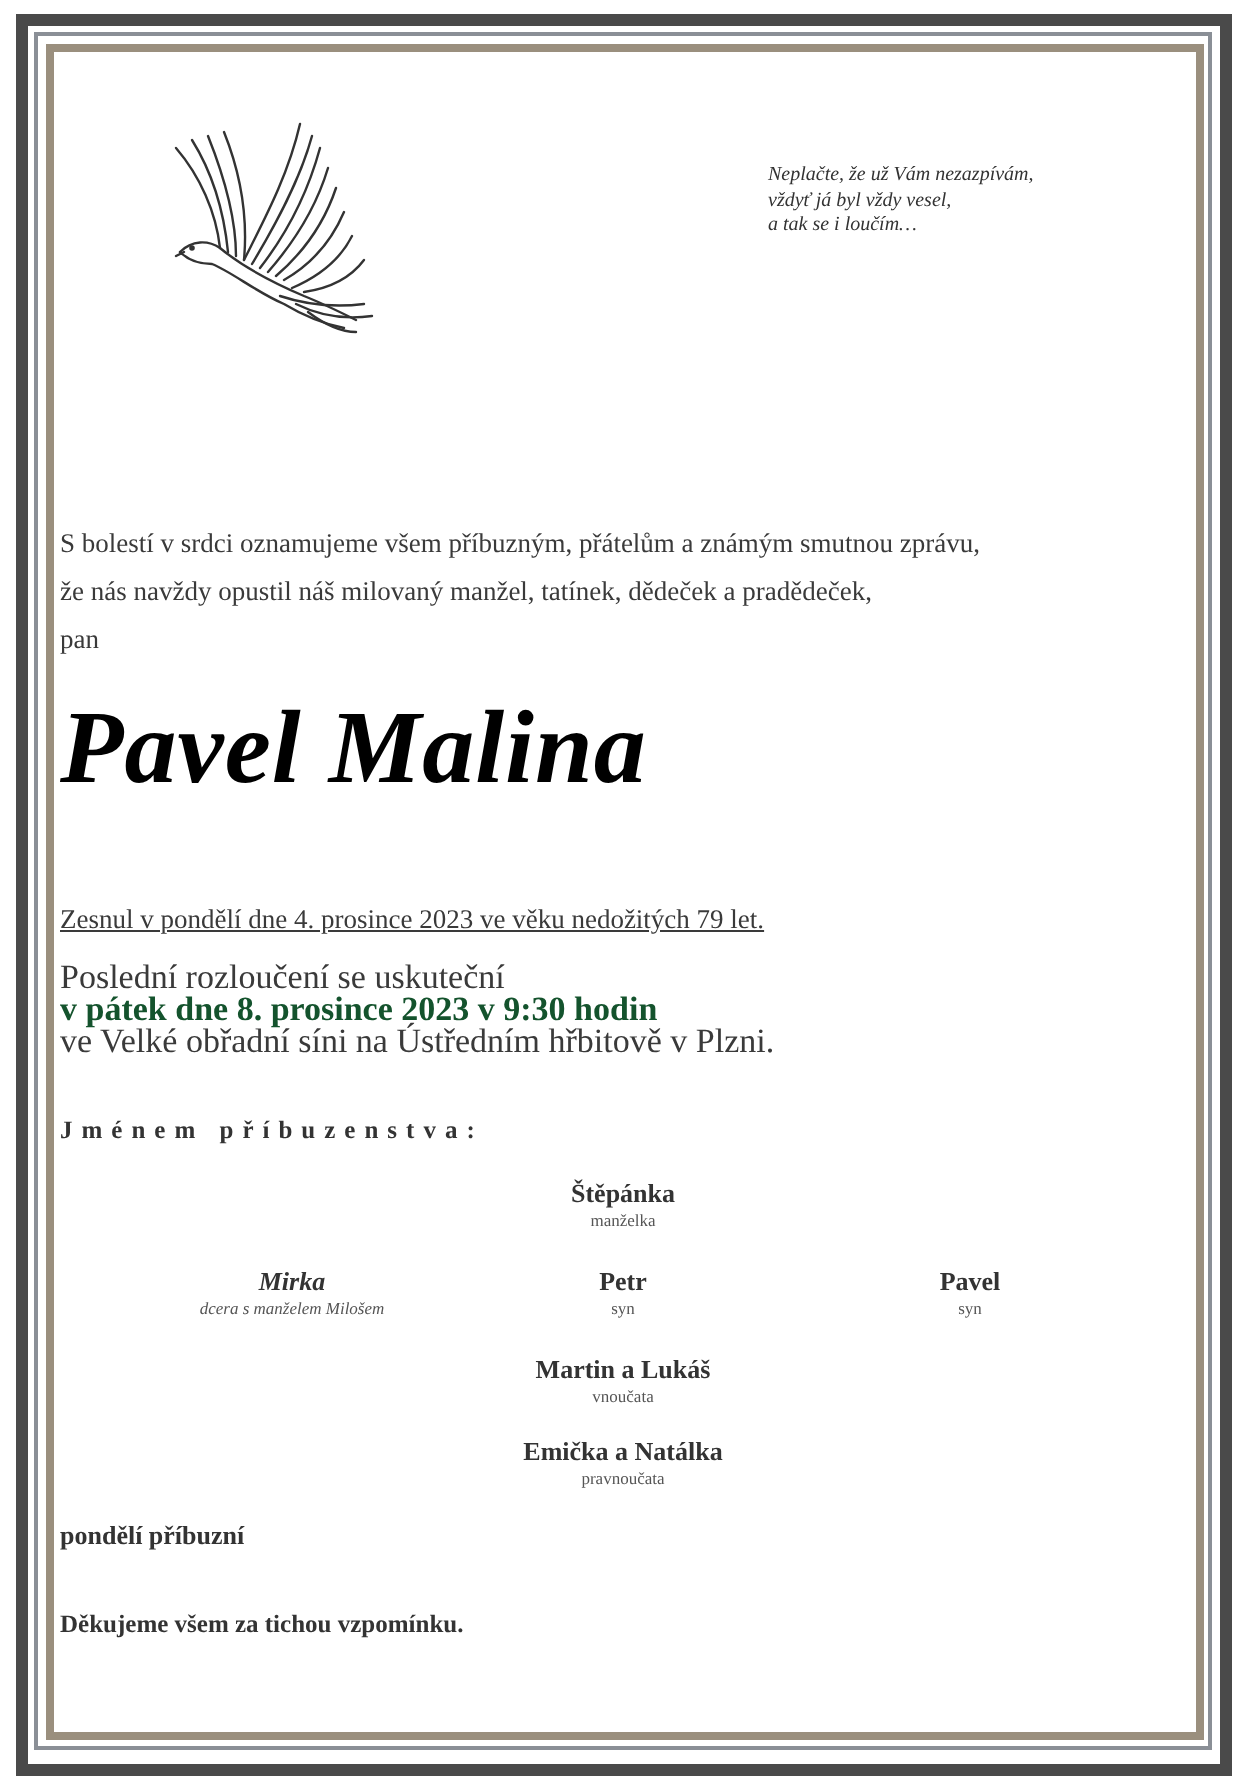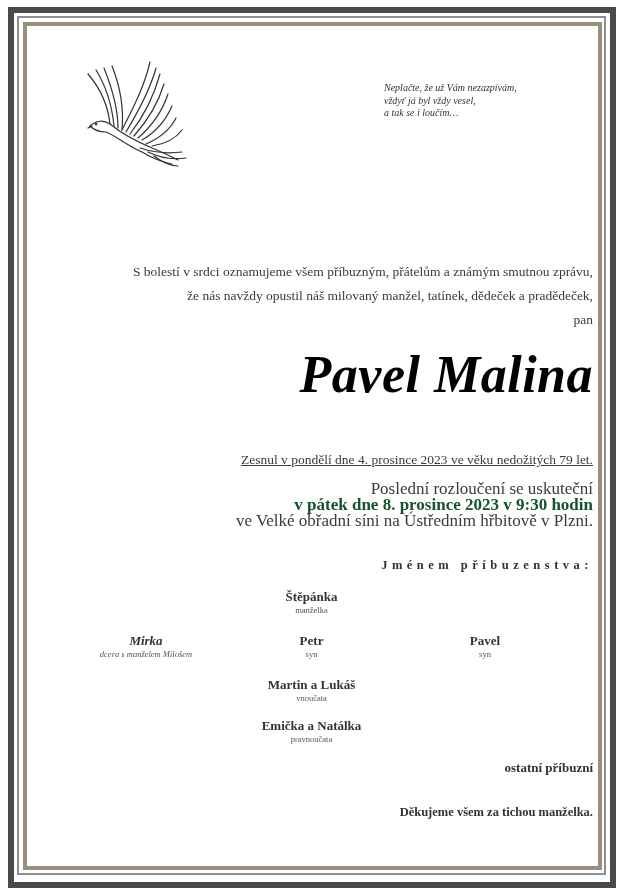--- a/index.html
+++ b/index.html
@@ -22,21 +22,21 @@
     border: 4px solid #9a8f7e;
   }
   .dove {
     position: absolute; left: 82px; top: 48px; width: 110px; height: 120px;
   }
   .poem {
     position: absolute; left: 384px; top: 82px; width: 180px;
     font-style: italic; font-size: 10px; line-height: 12.5px; color: #333;
   }
   .poem div { white-space: nowrap; }
-  .center { position: absolute; left: 30px; width: 563px; text-align: right; }
+  .center { position: absolute; left: 30px; width: 563px; text-align: left; }
   .intro { top: 260px; font-size: 13.5px; line-height: 24px; color: #3a3a3a; }
   .name {
     top: 345px; font-size: 52px; font-weight: bold; font-style: italic;
     color: #000000; letter-spacing: 0.5px;
   }
   .died { top: 452px; font-size: 13.5px; color: #3a3a3a; text-decoration: underline; }
   .farewell { top: 481px; font-size: 17px; line-height: 16px; color: #3a3a3a; }
   .farewell .bold { font-weight: bold; color: #14532d; }
   .family-heading {
     top: 558px; font-size: 12.5px; font-weight: bold; letter-spacing: 4.5px; color: #333;
@@ -121,15 +121,15 @@
 <div class="member" style="left:30px; width:563px; top:677px;">
   <div class="mname">Martin a Lukáš</div>
   <div class="mrole">vnoučata</div>
 </div>
 
 <div class="member" style="left:30px; width:563px; top:718px;">
   <div class="mname">Emička a Natálka</div>
   <div class="mrole">pravnoučata</div>
 </div>
 
-<div class="center others">ostatní příbuzní</div>
+<div class="center others">pondělí příbuzní</div>
 
-<div class="center closing">Děkujeme všem za tichou manželka.</div>
+<div class="center closing">Děkujeme všem za tichou vzpomínku.</div>
 
 </body></html>

